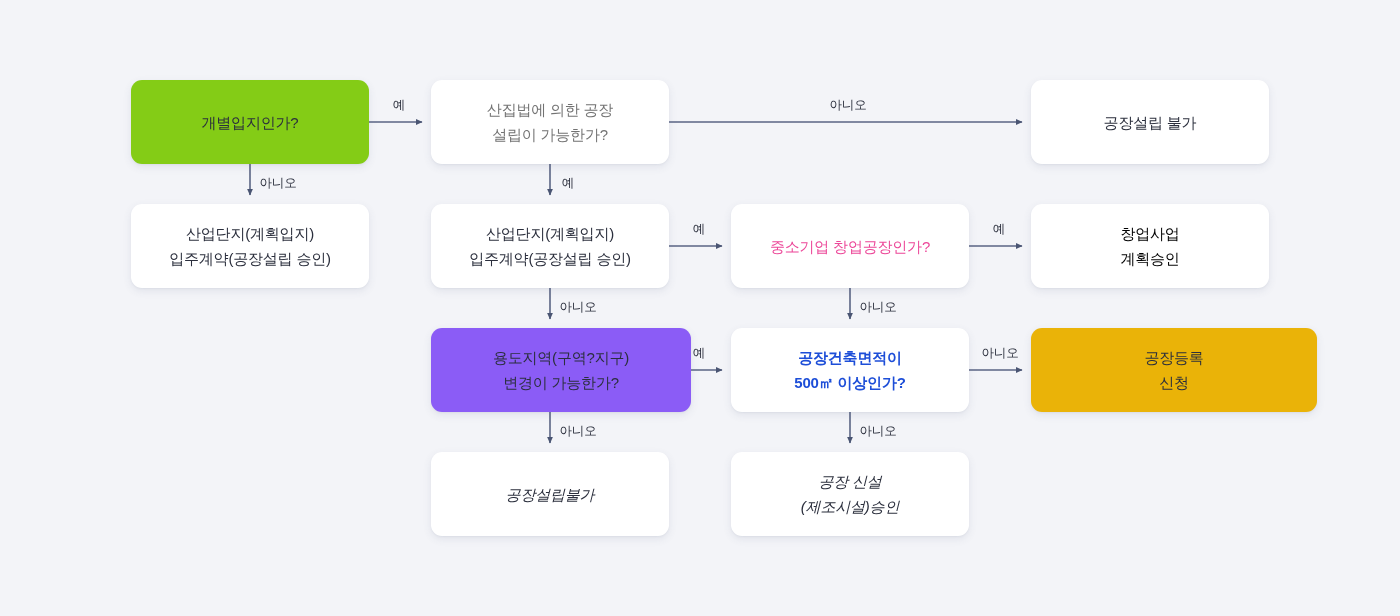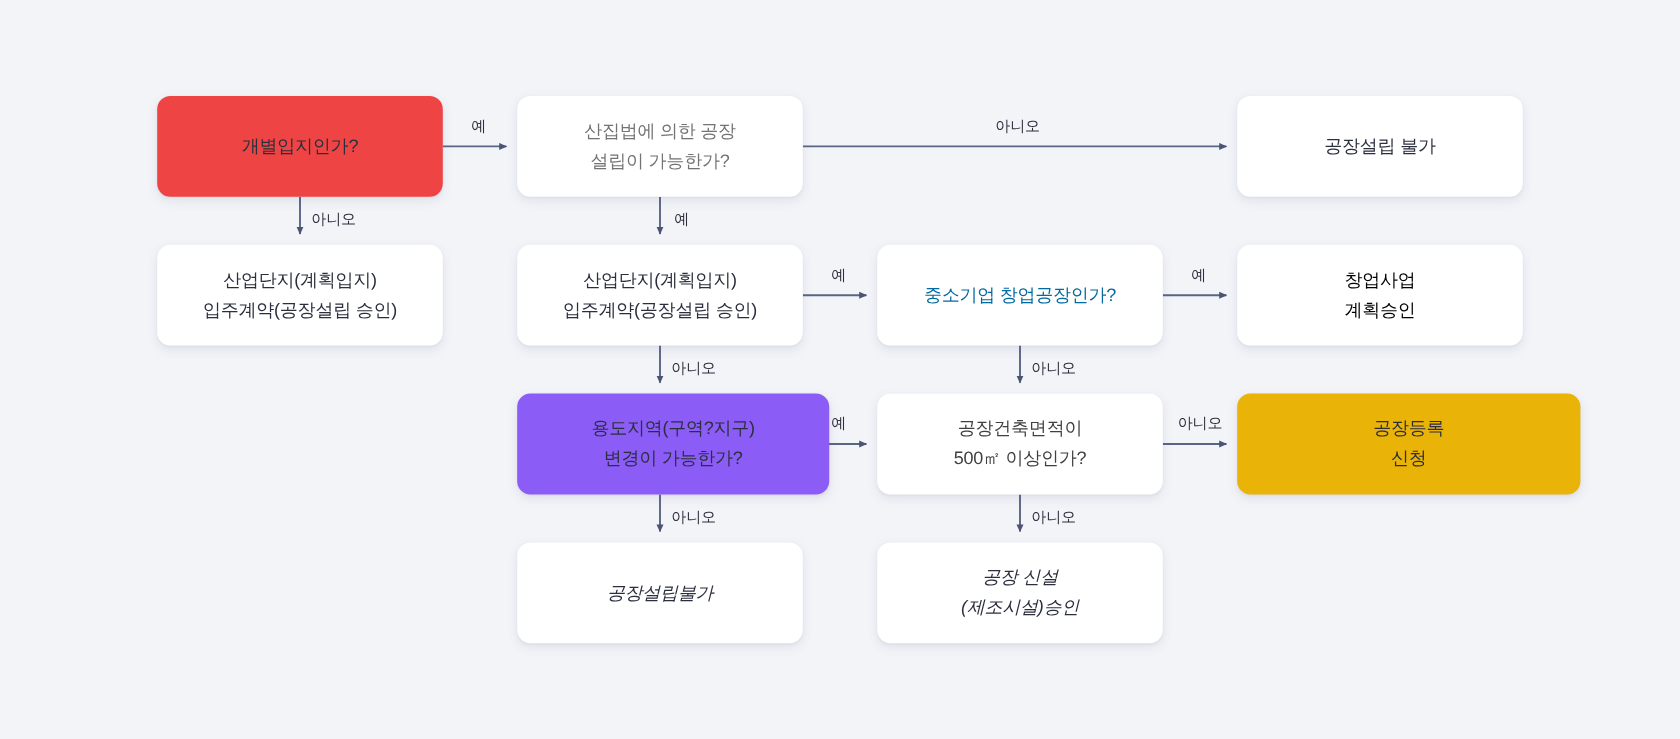--- a/index.html
+++ b/index.html
@@ -76,51 +76,51 @@
         <path d="M969,246 L1022,246" stroke="#5a6584" marker-end="url(#arrowhead)"></path>
         <path d="M850,288 L850,319" stroke="#5a6584" marker-end="url(#arrowhead)"></path>
         <path d="M669,370 L722,370" stroke="#5a6584" marker-end="url(#arrowhead)"></path>
         <path d="M550,412 L550,443" stroke="#5a6584" marker-end="url(#arrowhead)"></path>
         <path d="M969,370 L1022,370" stroke="#5a6584" marker-end="url(#arrowhead)"></path>
         <path d="M850,412 L850,443" stroke="#5a6584" marker-end="url(#arrowhead)"></path>
       </g>
   </svg>
 
   <div id="nodes-layer">
-      <div class="node" style="left: 131px; top: 80px; width: 238px; height: 84px; background: #ef4444; text-align: right;">
+      <div class="node" style="left: 131px; top: 80px; width: 238px; height: 84px; background: #84cc16; text-align: right;">
         <div class="node-label" style="color: rgb(43, 47, 61);">개별입지인가?</div>
       </div>
       <div class="node" style="left: 431px; top: 80px; width: 238px; height: 84px; background: rgb(255, 255, 255);">
         <div class="node-label" style="color: #737373;">산집법에 의한 공장
 설립이 가능한가?</div>
       </div>
       <div class="node" style="left: 1031px; top: 80px; width: 238px; height: 84px; background: rgb(255, 255, 255); align-items: center;">
         <div class="node-label" style="color: rgb(43, 47, 61);">공장설립 불가</div>
       </div>
       <div class="node" style="left: 131px; top: 204px; width: 238px; height: 84px; background: rgb(255, 255, 255);">
         <div class="node-label" style="color: rgb(43, 47, 61);">산업단지(계획입지)
 입주계약(공장설립 승인)</div>
       </div>
       <div class="node" style="left: 431px; top: 204px; width: 238px; height: 84px; background: rgb(255, 255, 255);">
         <div class="node-label" style="color: rgb(43, 47, 61);">산업단지(계획입지)
 입주계약(공장설립 승인)</div>
       </div>
       <div class="node" style="left: 731px; top: 204px; width: 238px; height: 84px; background: rgb(255, 255, 255);">
-        <div class="node-label" style="color: #0369a1;">중소기업 창업공장인가?</div>
+        <div class="node-label" style="color: #ec4899;">중소기업 창업공장인가?</div>
       </div>
       <div class="node" style="left: 1031px; top: 204px; width: 238px; height: 84px; background: rgb(255, 255, 255);">
         <div class="node-label" style="color: #000000;">창업사업
 계획승인</div>
       </div>
       <div class="node" style="left: 431px; top: 328px; width: 260px; height: 84px; background: #8b5cf6;">
         <div class="node-label" style="color: rgb(43, 47, 61);">용도지역(구역?지구)
 변경이 가능한가?</div>
       </div>
       <div class="node" style="left: 731px; top: 328px; width: 238px; height: 84px; background: rgb(255, 255, 255);">
-        <div class="node-label" style="color: #404040;">공장건축면적이
+        <div class="node-label" style="color: #1d4ed8; font-weight: bold;">공장건축면적이
 500㎡ 이상인가?</div>
       </div>
       <div class="node" style="left: 1031px; top: 328px; width: 286px; height: 84px; background: #eab308;">
         <div class="node-label" style="color: rgb(43, 47, 61);">공장등록
 신청</div>
       </div>
       <div class="node" style="left: 431px; top: 452px; width: 238px; height: 84px; background: rgb(255, 255, 255);">
         <div class="node-label" style="color: rgb(43, 47, 61); font-style: italic;">공장설립불가</div>
       </div>
       <div class="node" style="left: 731px; top: 452px; width: 238px; height: 84px; background: rgb(255, 255, 255); font-style: italic;">

